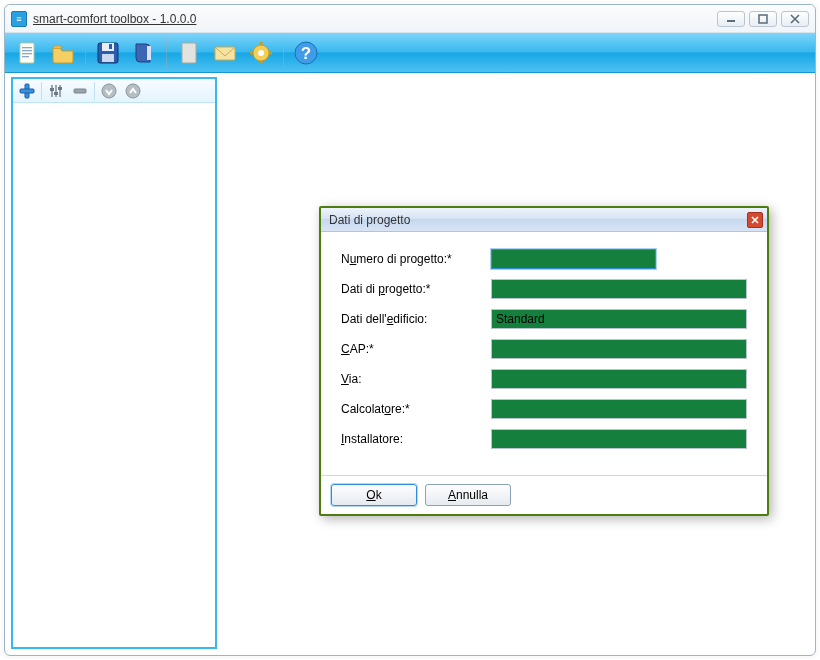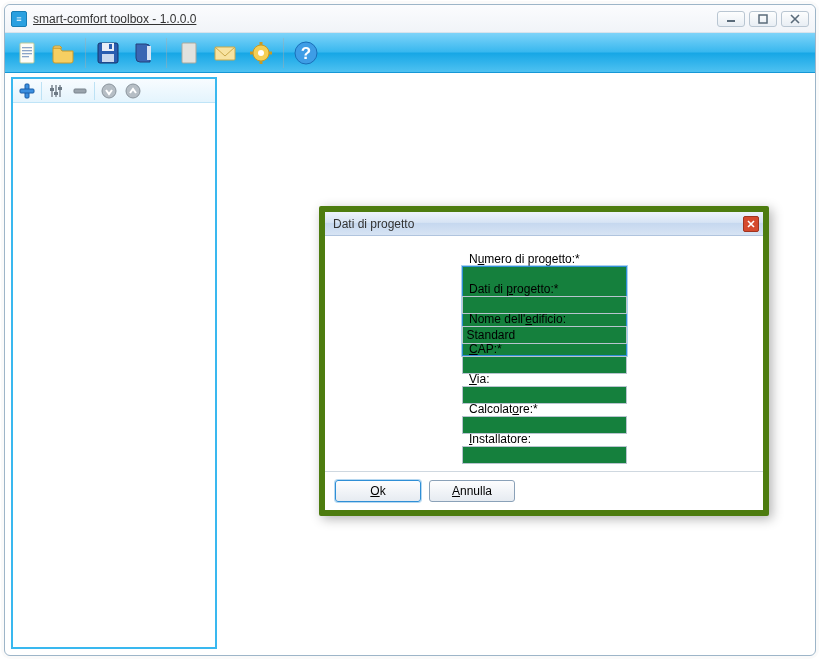--- a/index.html
+++ b/index.html
@@ -104,21 +104,21 @@
     margin:0 1px;
     border-radius:2px;
     cursor:pointer;
   }
   
   .dialog {
     position:absolute;
     left:314px; top:201px;
     width:450px; height:310px;
     background:#fff;
-    border:6px solid #4d7c0f;
+    border:2px solid #4d7c0f;
     border-radius:2px;
     box-shadow: 3px 3px 12px rgba(0,0,0,0.3);
   }
   .dlg-title {
     height:24px;
     background: linear-gradient(#edf3fb,#d7e4f4 45%,#c6d8ef 50%,#d7e4f4);
     border-bottom:1px solid #b0c4de;
     display:flex;align-items:center;
     padding:0 4px 0 8px;
     font-size:12px;
@@ -136,21 +136,20 @@
     cursor:pointer;
   }
   .dlg-body {
     padding:16px 20px 8px 20px;
   }
   .frow {
     display:flex;
     align-items:center;
     margin-bottom:8px;
     height:22px;
-    flex-direction:column;
   }
   .flabel {
     width:150px;
     font-size:12px;
     color:#000;
   }
   .flabel .ul { text-decoration:underline; }
   .finput {
     flex:1;
     height:20px;
@@ -343,21 +342,21 @@
 
       <div class="frow">
         <div class="flabel">
           <span>Dati di </span><span class="ul">p</span><span>rogetto:*</span>
         </div>
         <input class="finput" value="" style="">
       </div>
 
       <div class="frow">
         <div class="flabel">
-          <span>Nome dell'</span><span class="ul">e</span><span>dificio:</span>
+          <span>Dati dell'</span><span class="ul">e</span><span>dificio:</span>
         </div>
         <input class="finput" value="Standard" style="">
       </div>
 
       <div class="frow">
         <div class="flabel">
           <span></span><span class="ul">C</span><span>AP:*</span>
         </div>
         <input class="finput" value="" style="">
       </div>

